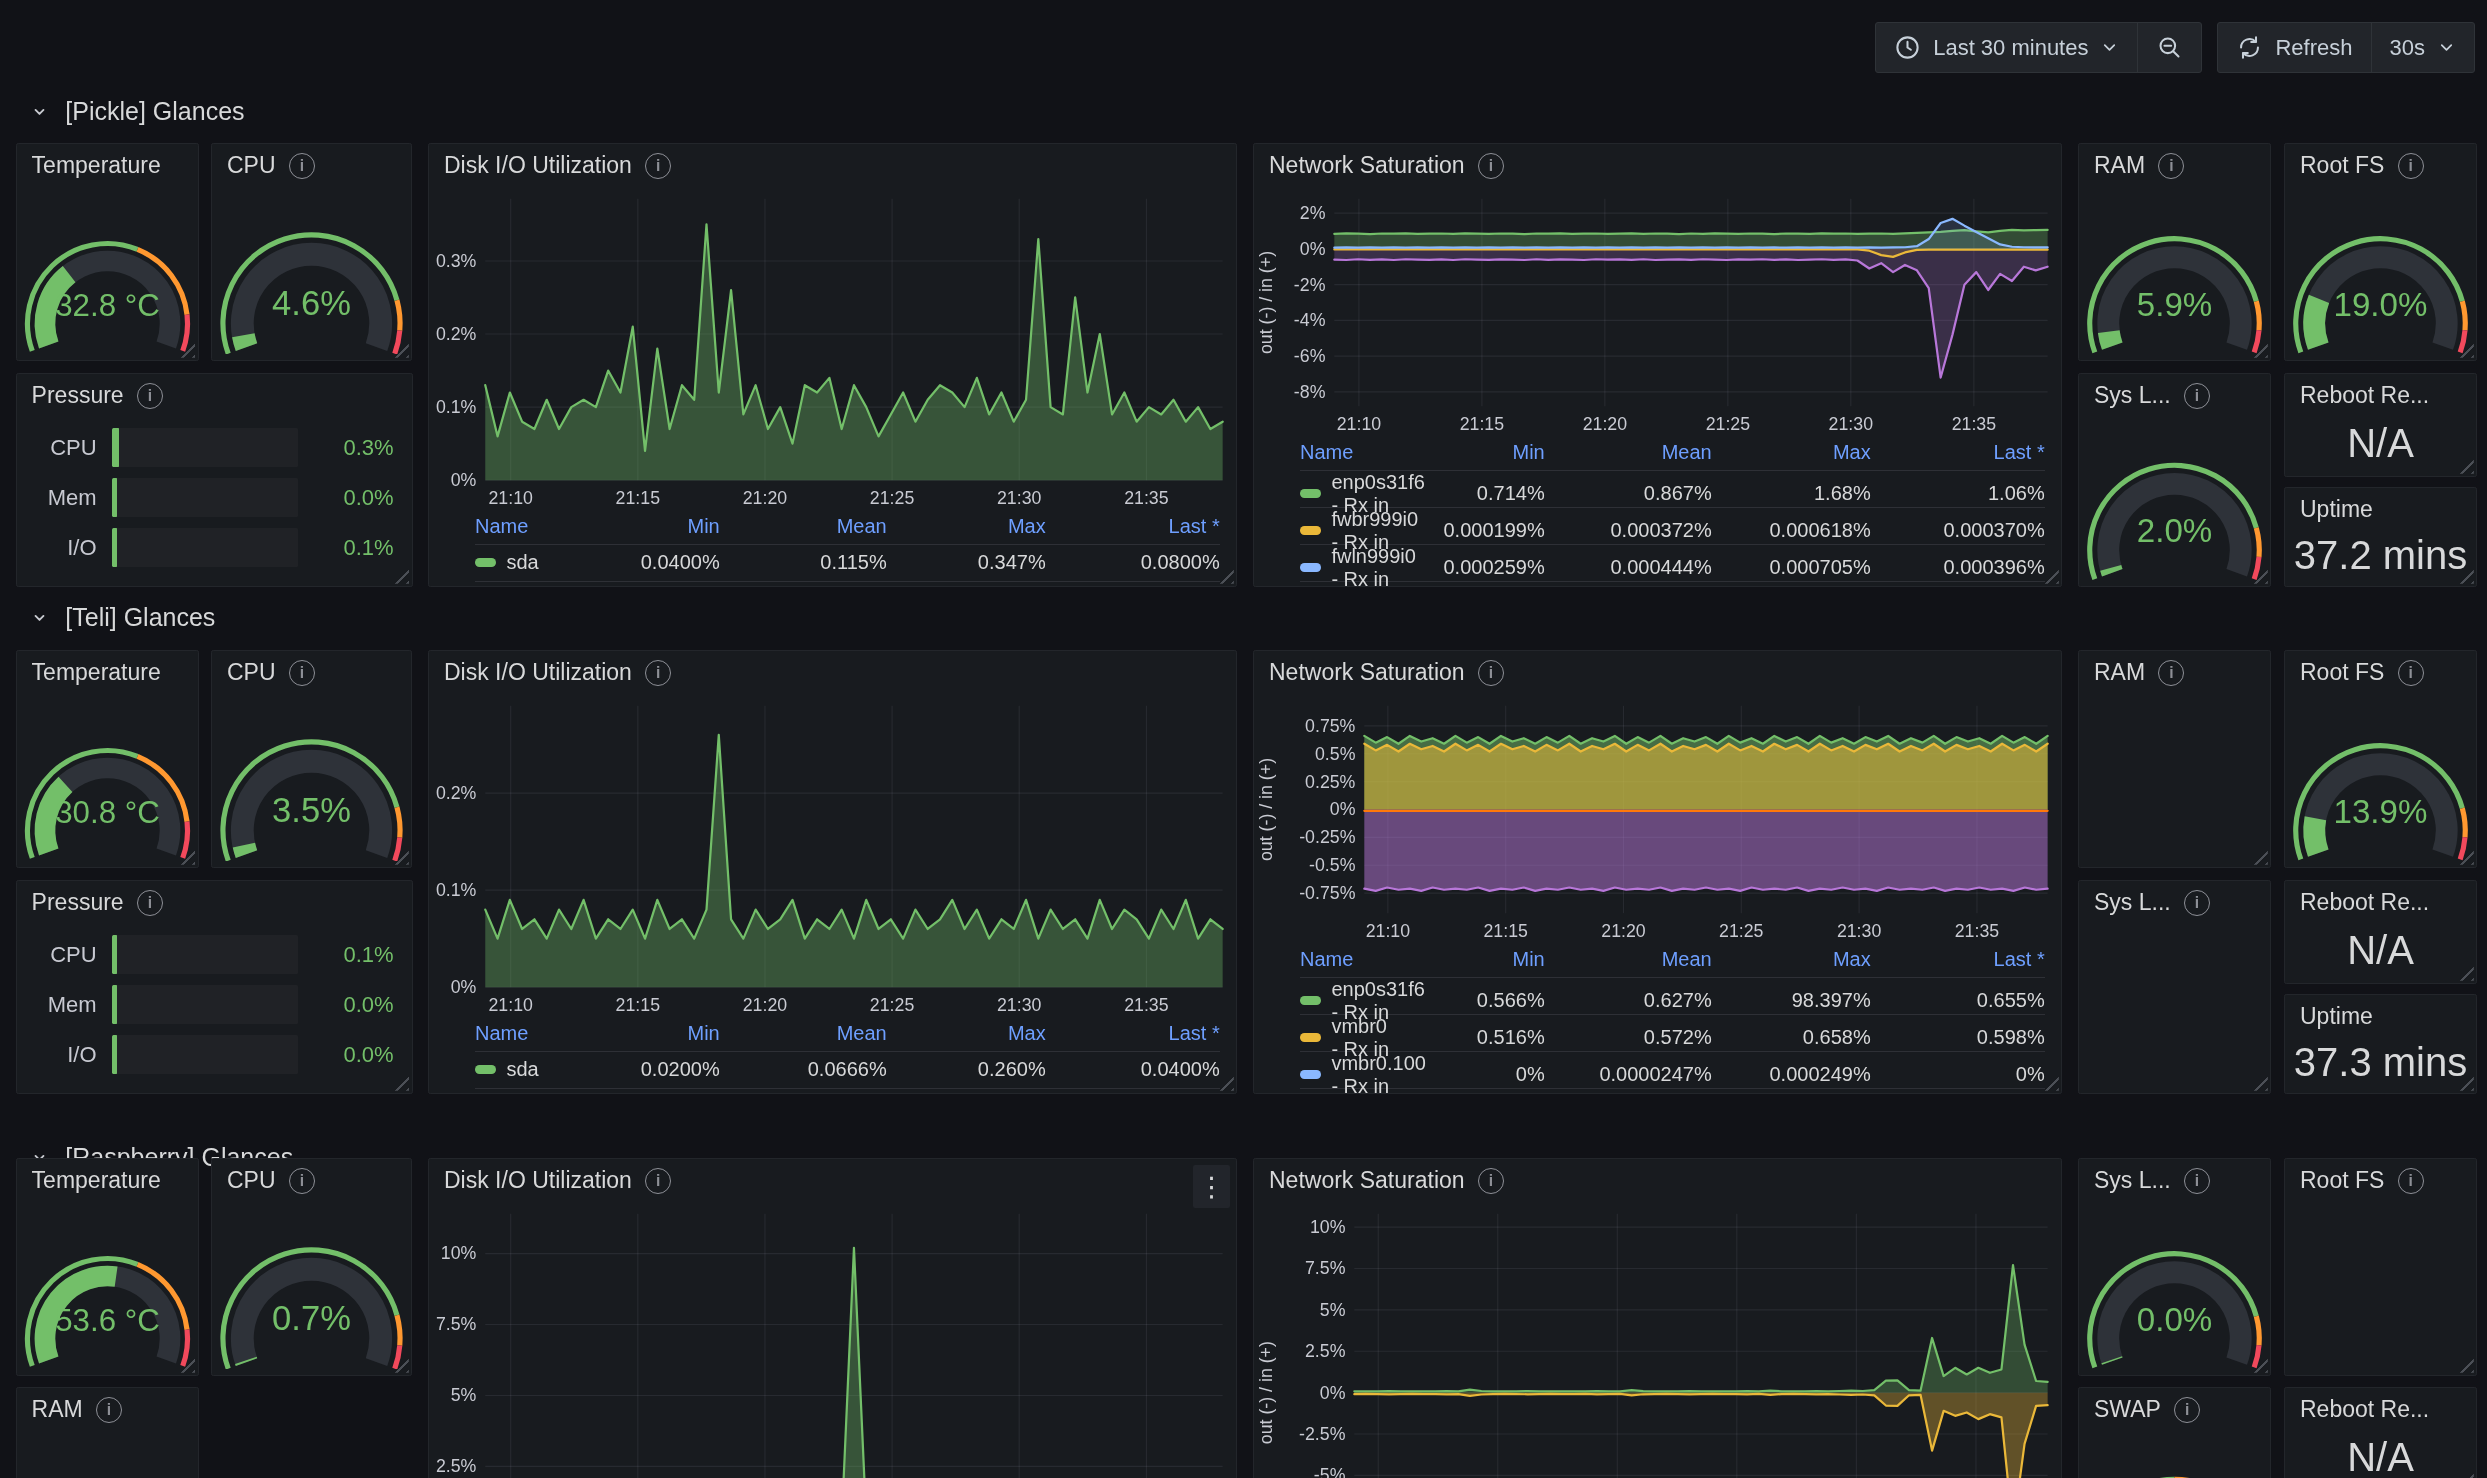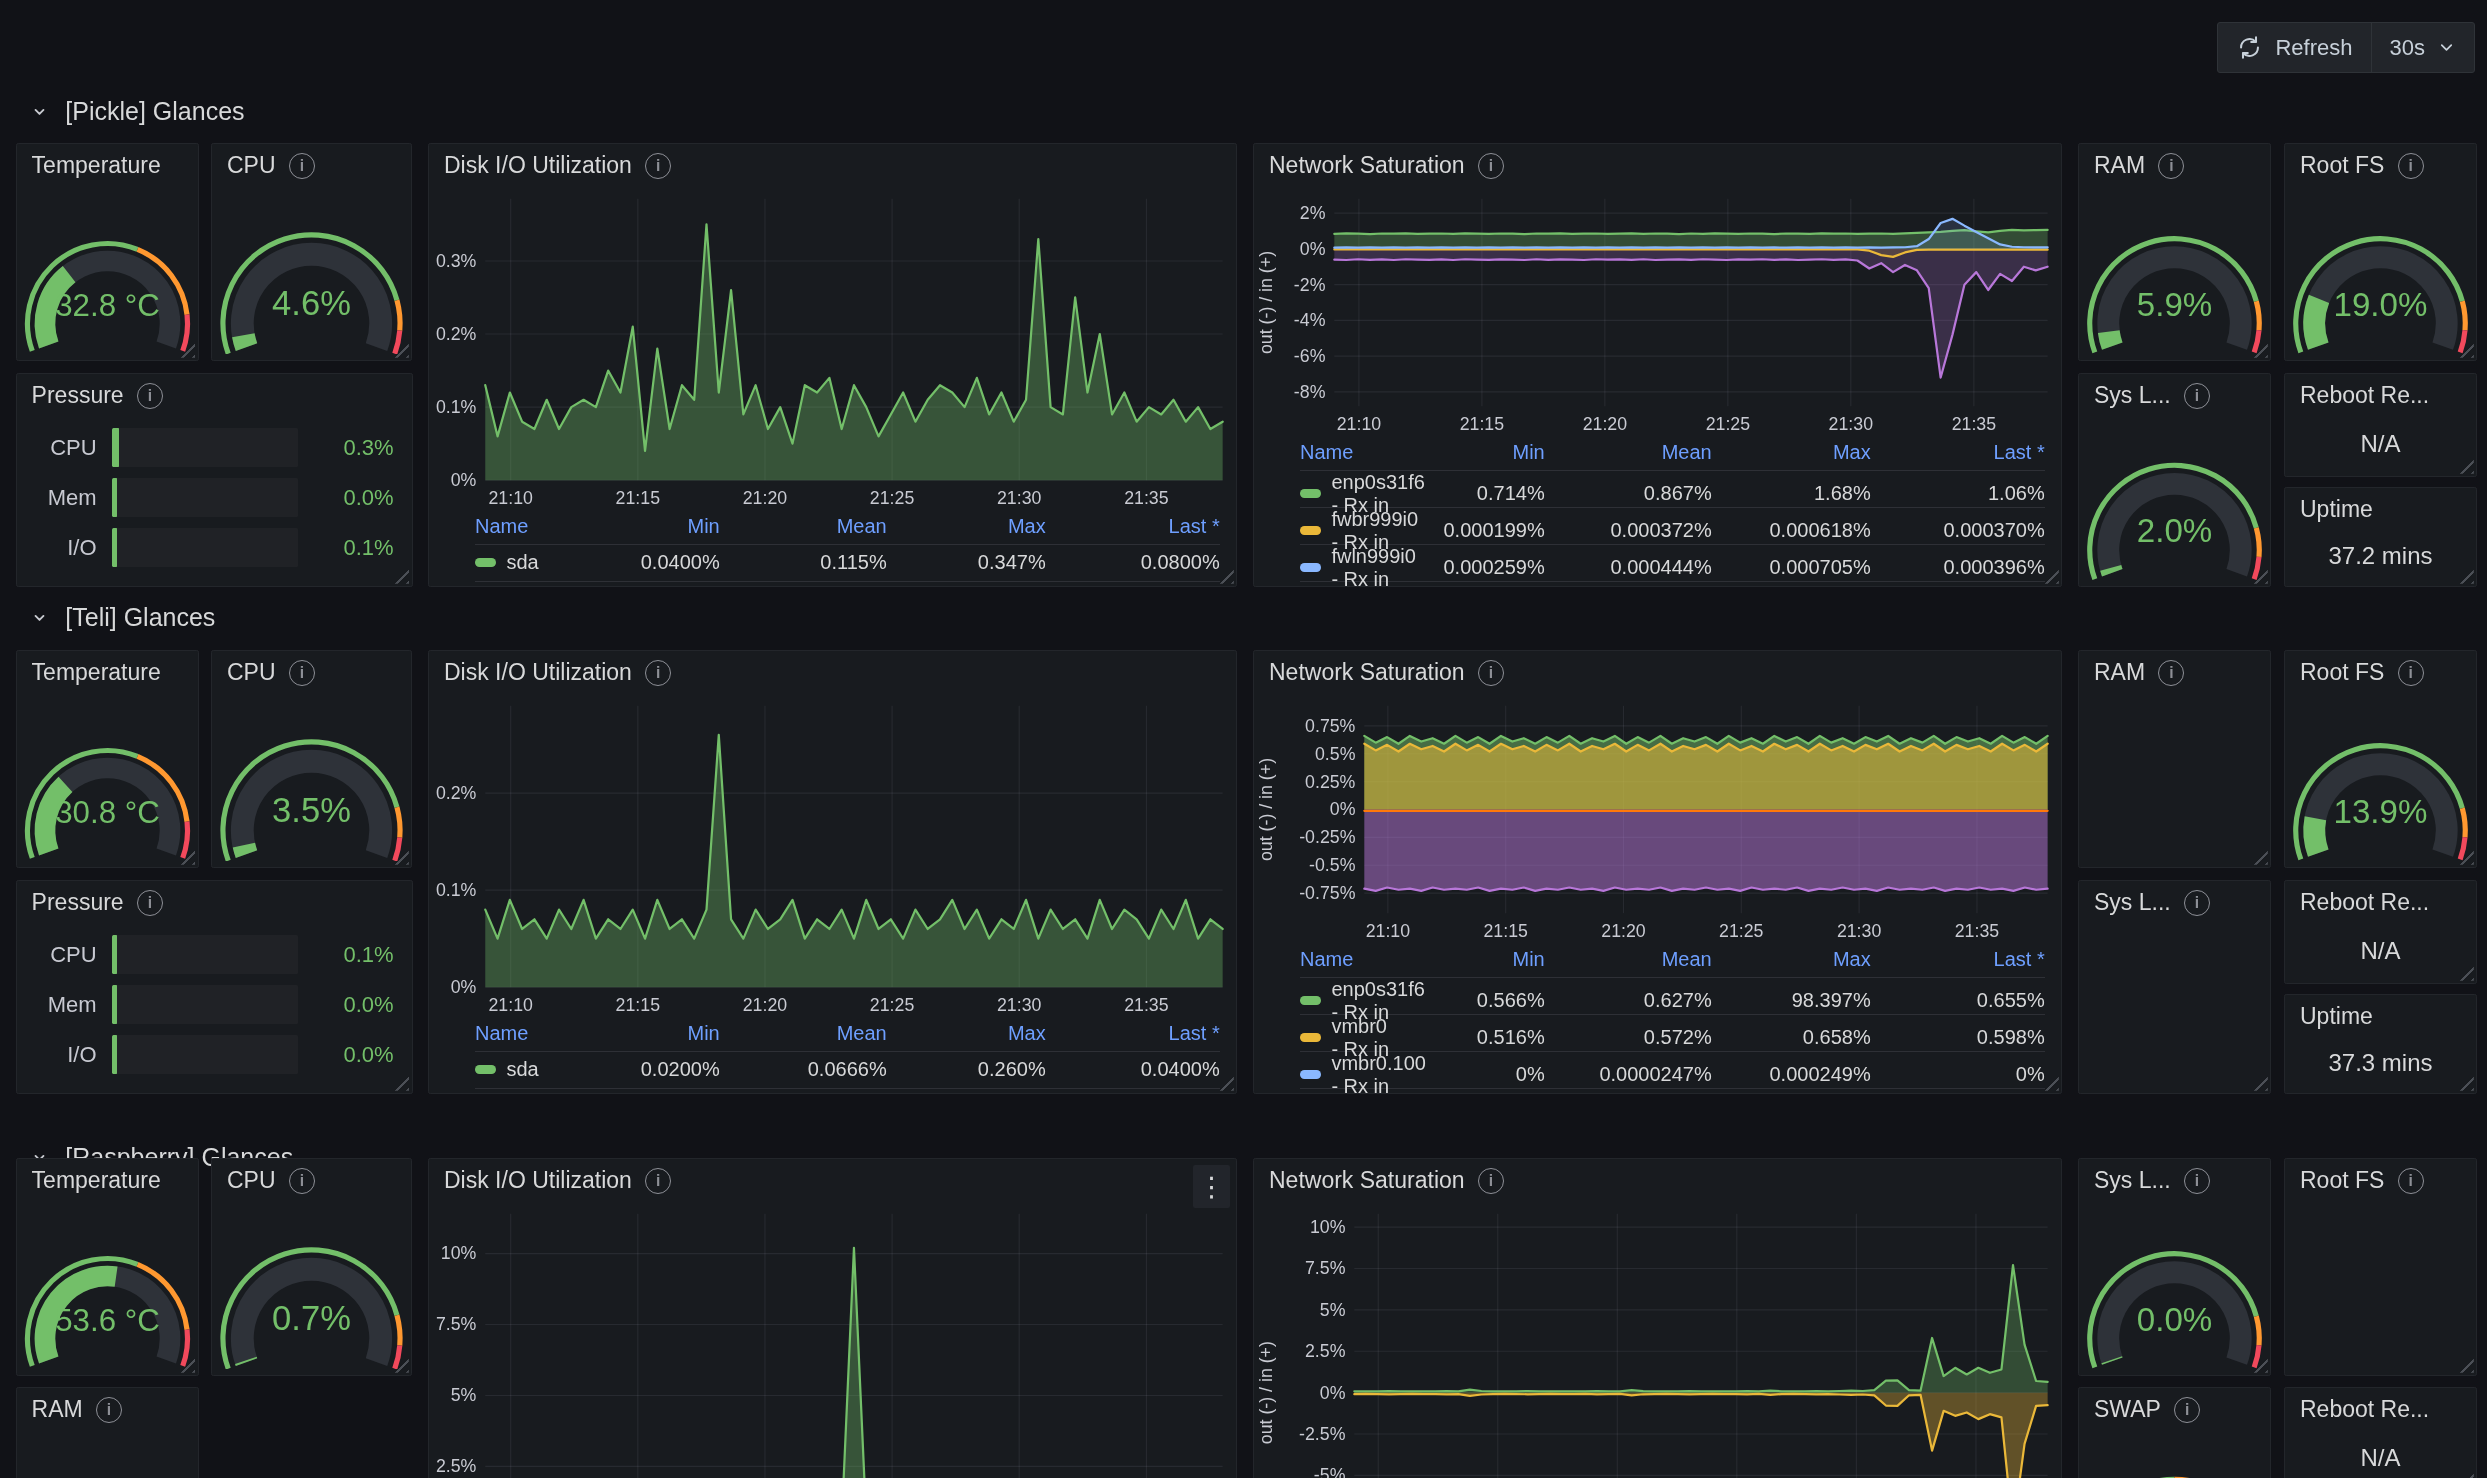--- a/index.html
+++ b/index.html
@@ -37,32 +37,50 @@
   .cell-r{text-align:right;}
   .lg-name{display:flex;align-items:center;gap:10.4px;min-width:0;cursor:pointer;}
   .swatch{width:21px;height:9px;border-radius:4.4px;flex:0 0 auto;}
   .pressure-body{flex:1;display:flex;flex-direction:column;justify-content:space-evenly;
     padding:0 18px 7.4px 18px;}
   .p-row{display:flex;align-items:center;gap:15px;}
   .p-label{width:62px;text-align:right;color:#C7C9D1;font-size:22px;flex:0 0 auto;}
   .p-bar{flex:1;height:39px;background:#202226;border-radius:1.5px;position:relative;overflow:hidden;}
   .p-fill{position:absolute;left:0;top:0;bottom:0;background:#73BF69;border-radius:0.7px;}
   .p-val{width:81px;text-align:right;color:#73BF69;font-size:22px;flex:0 0 auto;}
-  .stat-body{flex:1;display:flex;align-items:center;justify-content:center;font-size:24px;
+  .stat-body{flex:1;display:flex;align-items:center;justify-content:center;font-size:40px;
     font-weight:500;color:#D8D9DA;padding-bottom:6px;}
   .kebab{position:absolute;top:6px;right:6px;width:37px;height:43px;background:#22252B;
     border-radius:2.2px;display:flex;align-items:center;justify-content:center;color:#D8D9DA;
     font-size:27px;cursor:pointer;z-index:3;}
 </style>
 </head>
 <body>
 
 <div id="root">
 
   <div class="toolbar">
+    <div class="tb-group">
+      <button class="tb-btn">
+        <svg class="tb-icon" viewBox="0 0 24 24">
+            <circle cx="12" cy="12" r="9" fill="none" stroke="#C7D0D9" stroke-width="1.8"></circle>
+            <path d="M12 7v5l3 2" fill="none" stroke="#C7D0D9" stroke-width="1.8" stroke-linecap="round"></path>
+          </svg>
+        <span>Last 30 minutes</span>
+        <svg class="chev" viewBox="0 0 24 24">
+            <path d="M6 9l6 6 6-6" fill="none" stroke="#C7D0D9" stroke-width="2.2" stroke-linecap="round" stroke-linejoin="round"></path>
+          </svg>
+      </button>
+      <button class="tb-btn">
+        <svg class="tb-icon" viewBox="0 0 24 24">
+            <circle cx="10.5" cy="10.5" r="6.5" fill="none" stroke="#C7D0D9" stroke-width="1.8"></circle>
+            <path d="M7.5 10.5h6M15.5 15.5L20 20" fill="none" stroke="#C7D0D9" stroke-width="1.8" stroke-linecap="round"></path>
+          </svg>
+      </button>
+    </div>
     <div class="tb-group">
       <button class="tb-btn">
         <svg class="tb-icon" viewBox="0 0 24 24">
             <path d="M4.5 12a7.5 7.5 0 0 1 13-5.1M19.5 12a7.5 7.5 0 0 1-13 5.1" fill="none" stroke="#C7D0D9" stroke-width="1.8" stroke-linecap="round"></path>
             <path d="M17.8 2.8v4.3h-4.3M6.2 21.2v-4.3h4.3" fill="none" stroke="#C7D0D9" stroke-width="1.8" stroke-linecap="round" stroke-linejoin="round"></path>
           </svg>
         <span>Refresh</span>
       </button>
       <button class="tb-btn">
         <span>30s</span>

